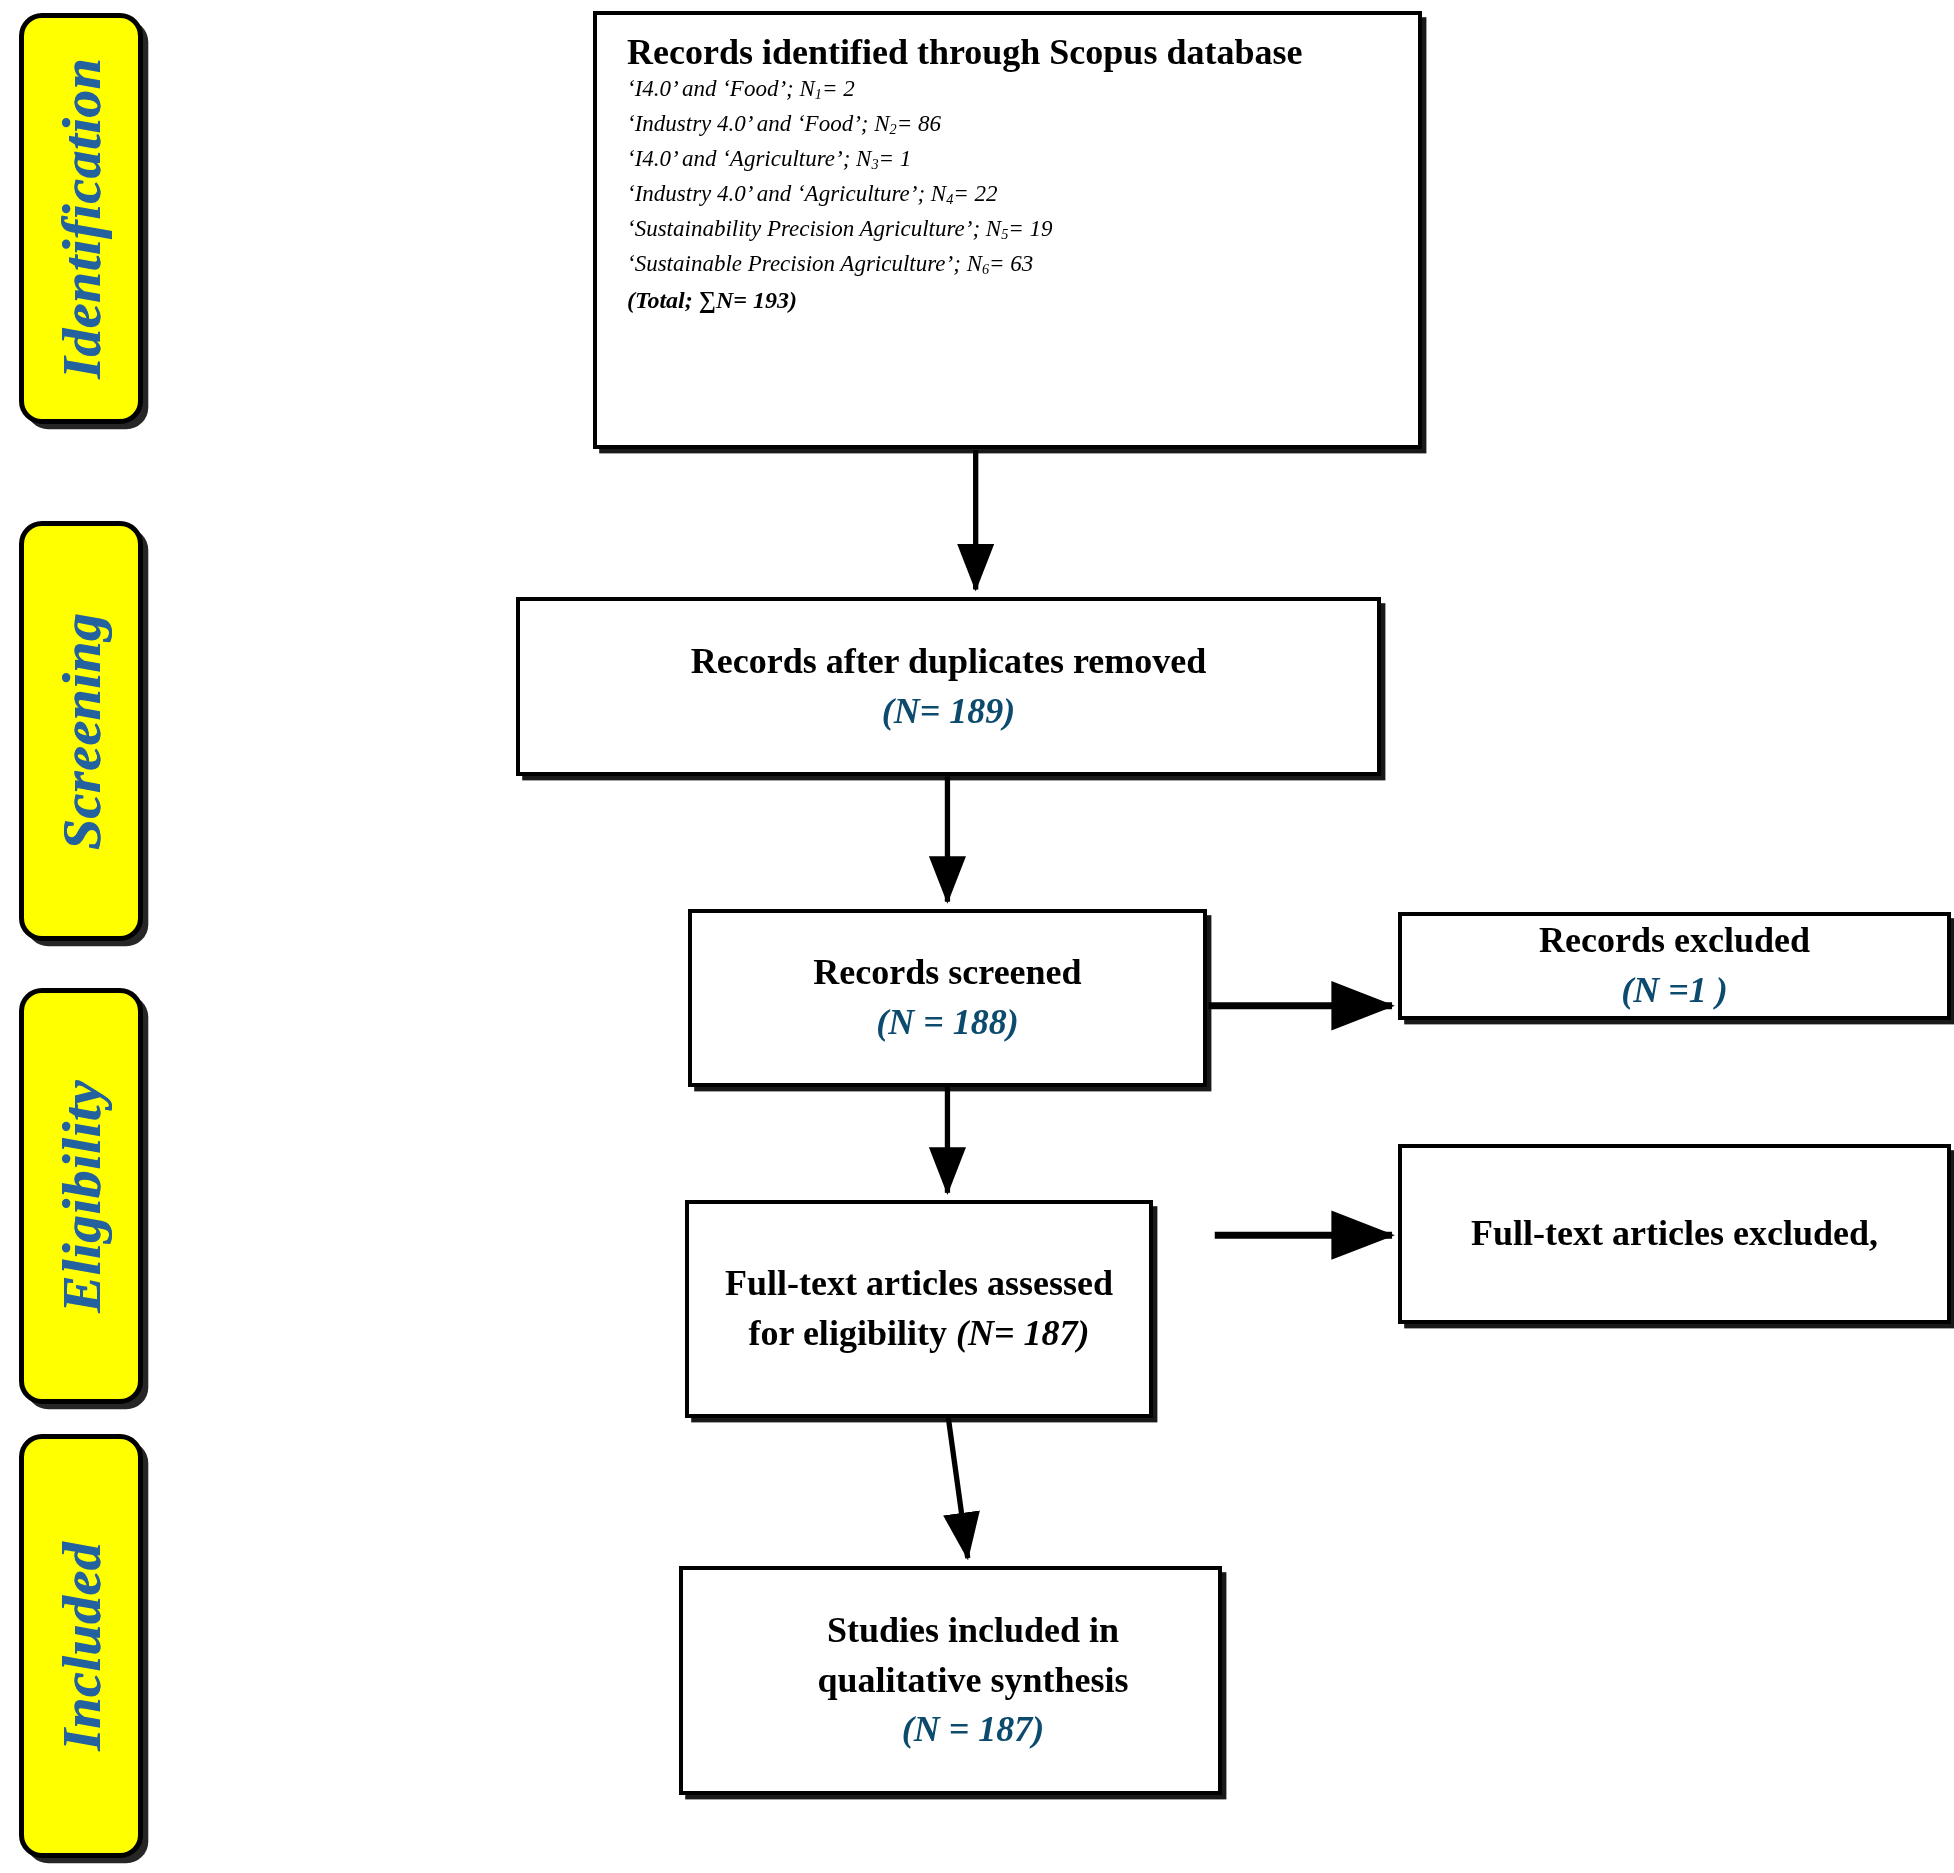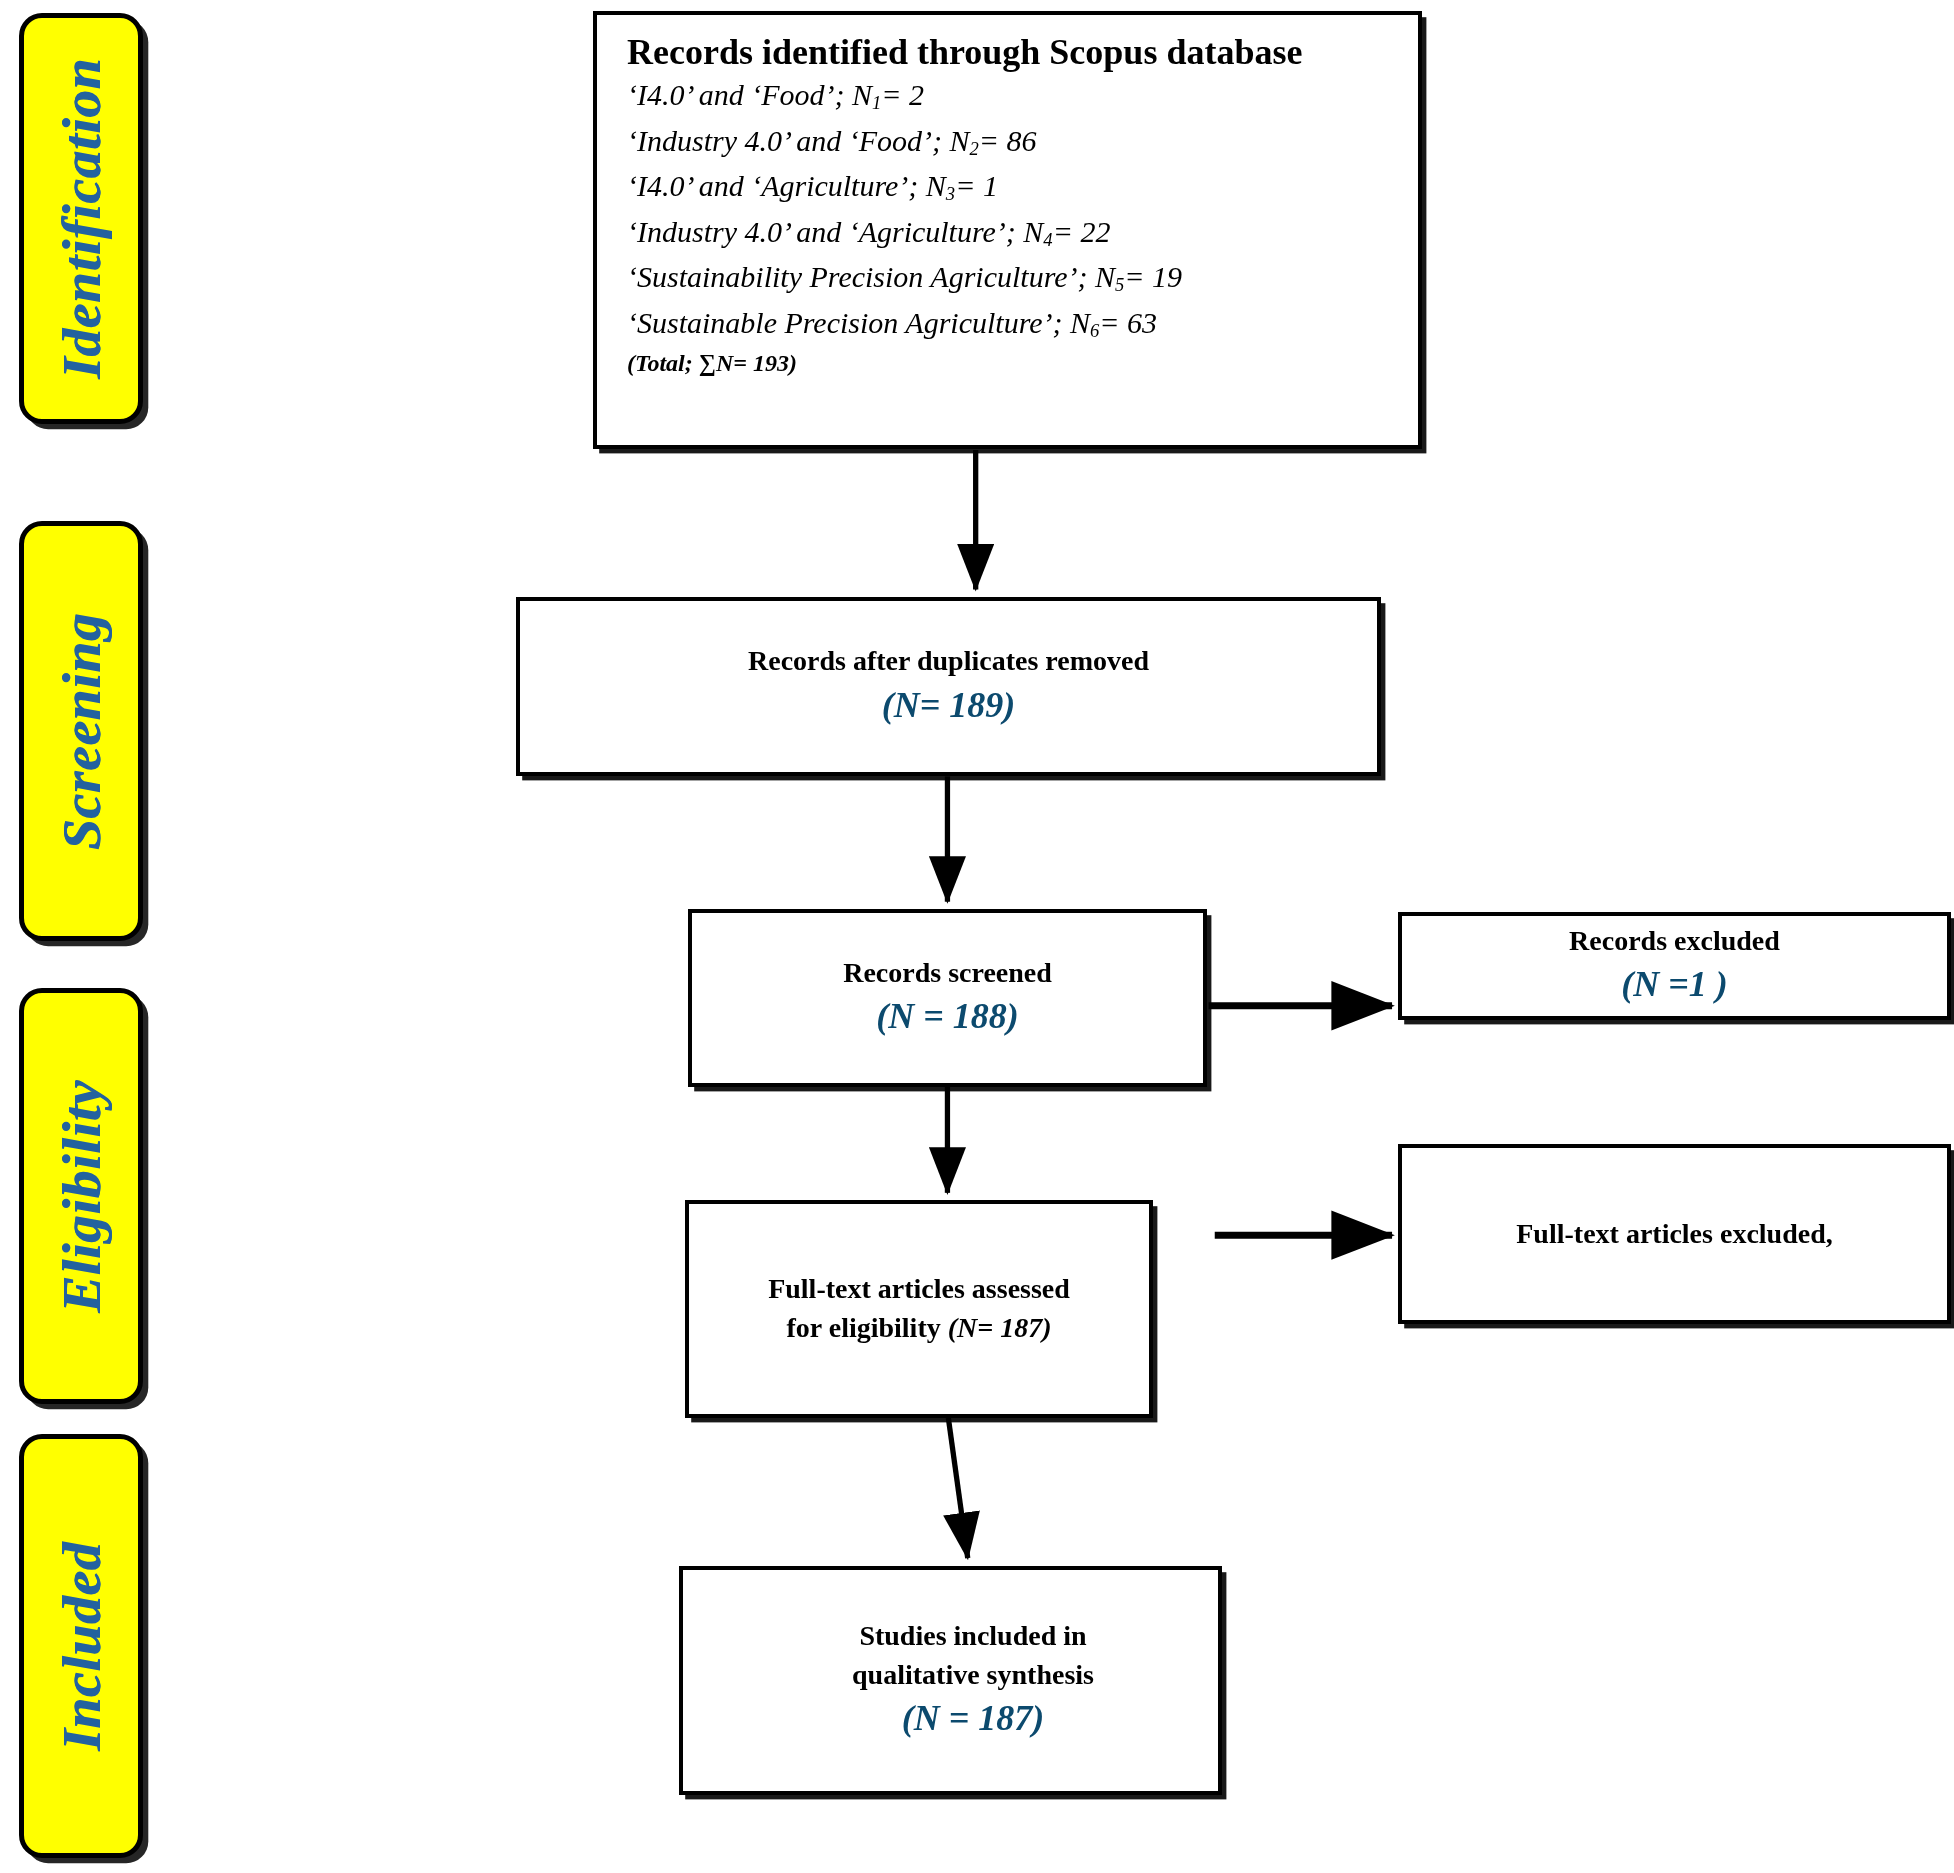--- a/index.html
+++ b/index.html
@@ -71,21 +71,21 @@
 
   .hdr {
     font-weight: 700;
     font-size: 36px;
     color: #000;
     line-height: 1.12;
     font-family: "Liberation Serif", "DejaVu Serif", serif;
   }
   .qline {
     font-style: italic;
-    font-size: 30px;
+    font-size: 23px;
     color: #000;
     line-height: 1.52;
     white-space: nowrap;
     font-family: "Liberation Serif", "DejaVu Serif", serif;
   }
   .qline sub {
     font-size: 0.62em;
     vertical-align: -0.22em;
     font-style: italic;
   }
@@ -93,21 +93,21 @@
     font-style: italic;
     font-weight: 700;
     font-size: 24px;
     color: #000;
     line-height: 1.52;
     white-space: nowrap;
     font-family: "Liberation Serif", "DejaVu Serif", serif;
   }
   .boxtitle {
     font-weight: 700;
-    font-size: 28px;
+    font-size: 36px;
     color: #000;
     line-height: 1.38;
     font-family: "Liberation Serif", "DejaVu Serif", serif;
   }
   .boxcount {
     font-weight: 700;
     font-style: italic;
     font-size: 36px;
     color: #0c4a6e;
     line-height: 1.38;

